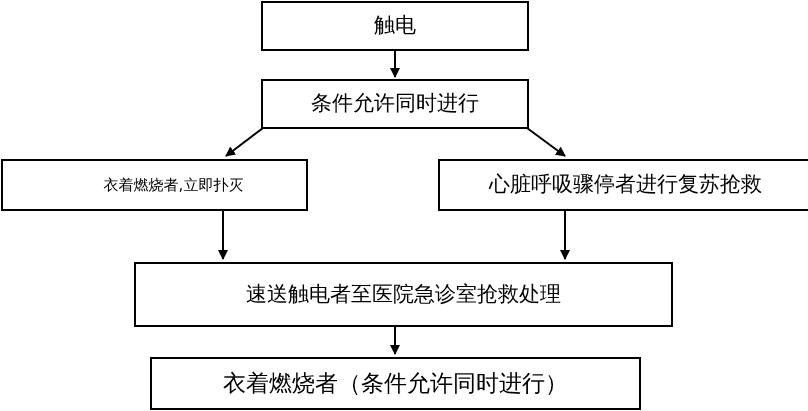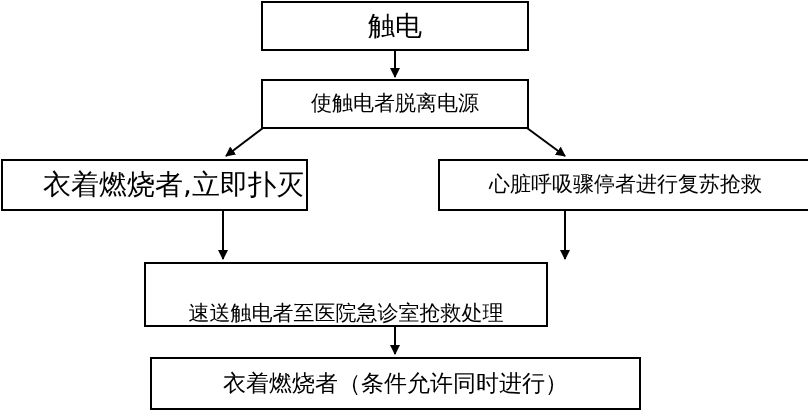--- a/index.html
+++ b/index.html
@@ -28,25 +28,25 @@
     text-align: center;
     color: #000000;
     line-height: 1.1;
     z-index: 2;
   }
   .node-label {
     display: block;
     white-space: nowrap;
   }
   
-  #node-trigger     { left: 261px; top: 1px;   width: 268px; height: 50px;  font-size: 27px; }
+  #node-trigger     { left: 261px; top: 1px;   width: 268px; height: 50px;  font-size: 21px; }
   #node-disconnect  { left: 261px; top: 79px;  width: 268px; height: 50px;  font-size: 21px; }
-  #node-extinguish  { left: 1px;   top: 159px; width: 307px; height: 52px;  font-size: 28px; padding-left: 38px; }
+  #node-extinguish  { left: 1px;   top: 159px; width: 307px; height: 52px;  font-size: 15px; padding-left: 38px; }
   #node-cpr         { left: 431px; top: 159px; width: 375px; height: 52px;  font-size: 21px; margin-left: 7px; }
-  #node-hospital    { left: 144px; top: 262px; width: 404px; height: 65px;  font-size: 21px; align-items: flex-end; }
+  #node-hospital    { left: 134px; top: 262px; width: 539px; height: 65px;  font-size: 21px; }
   #node-report      { left: 150px; top: 357px; width: 491px; height: 53px;  font-size: 23px; }
 
   #connector-layer {
     position: absolute;
     left: 0;
     top: 0;
     width: 808px;
     height: 411px;
     z-index: 1;
   }
@@ -74,21 +74,21 @@
     <line x1="565" y1="211" x2="565" y2="259" stroke="#000000" stroke-width="2" marker-end="url(#arrowhead)"></line>
 
     <line x1="395" y1="327" x2="395" y2="354" stroke="#000000" stroke-width="2" marker-end="url(#arrowhead)"></line>
   </svg>
 
   <div class="node-box" id="node-trigger">
     <span class="node-label">触电</span>
   </div>
 
   <div class="node-box" id="node-disconnect">
-    <span class="node-label">使触电者脱离电源</span>
+    <span class="node-label">条件允许同时进行</span>
   </div>
 
   <div class="node-box" id="node-extinguish">
     <span class="node-label">衣着燃烧者,立即扑灭</span>
   </div>
 
   <div class="node-box" id="node-cpr">
     <span class="node-label">心脏呼吸骤停者进行复苏抢救</span>
   </div>
 

